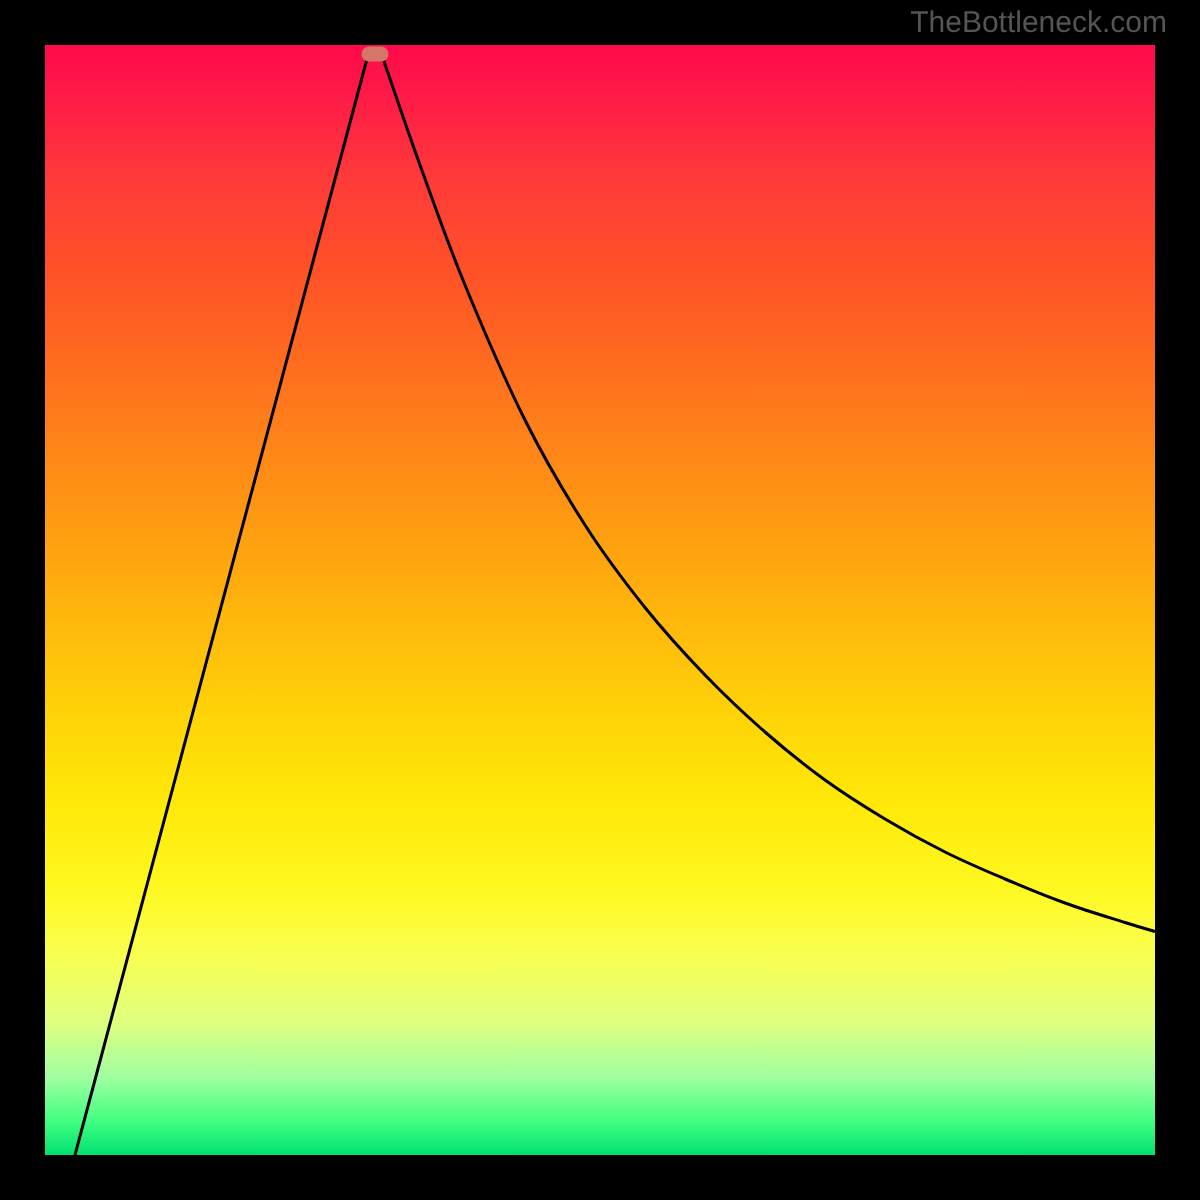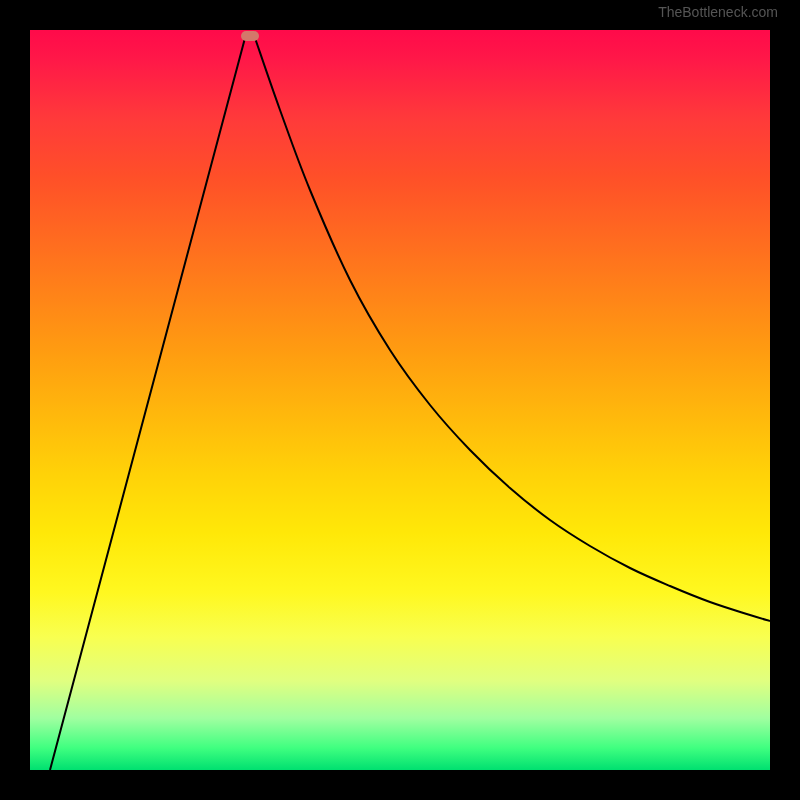--- a/index.html
+++ b/index.html
@@ -8,21 +8,21 @@
       height: 800px;
       background: #000;
       position: relative;
       font-family: Arial, sans-serif;
     }
     .watermark {
       position: absolute;
       top: 4px;
       right: 22px;
       color: #555;
-      font-size: 14px;
+      font-size: 20px;
       font-weight: normal;
       z-index: 10;
     }
     .chart-area {
       position: absolute;
       left: 30px;
       top: 30px;
       width: 740px;
       height: 740px;
       overflow: hidden;

